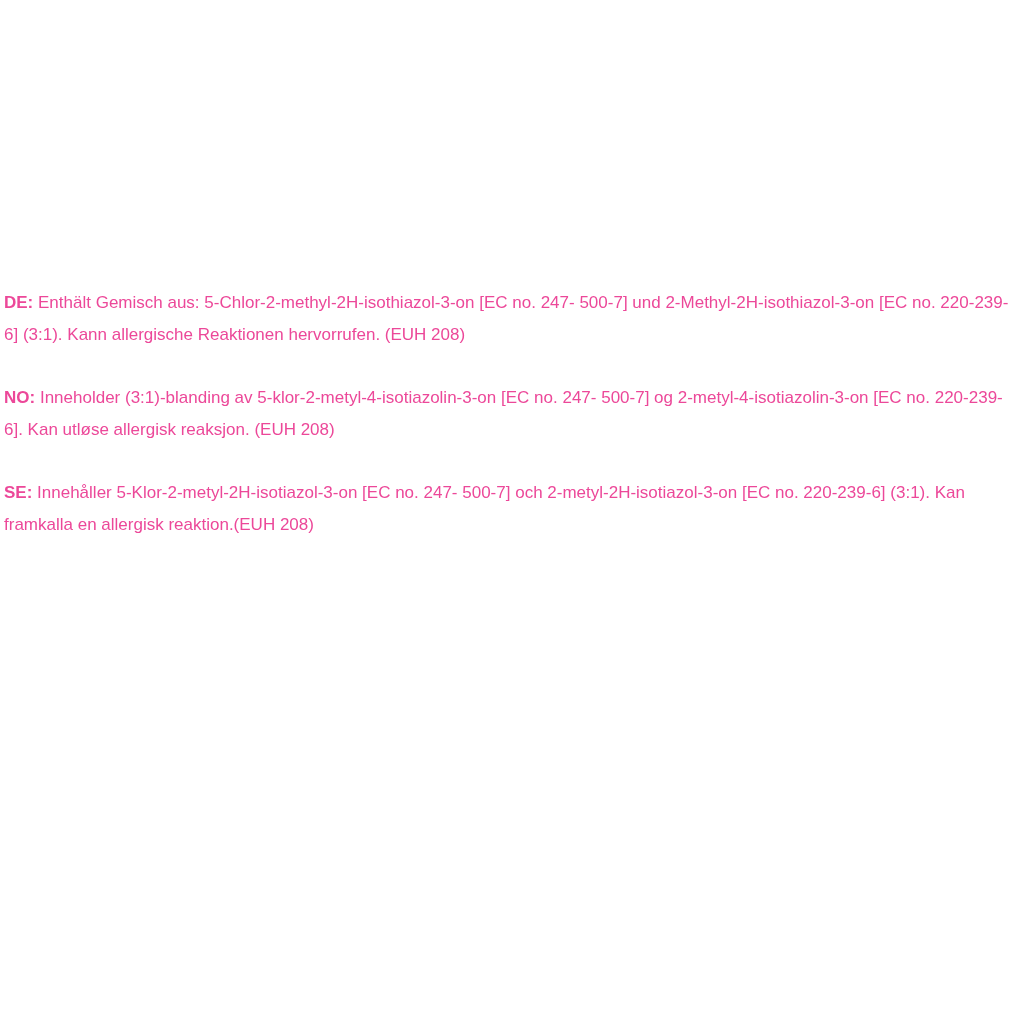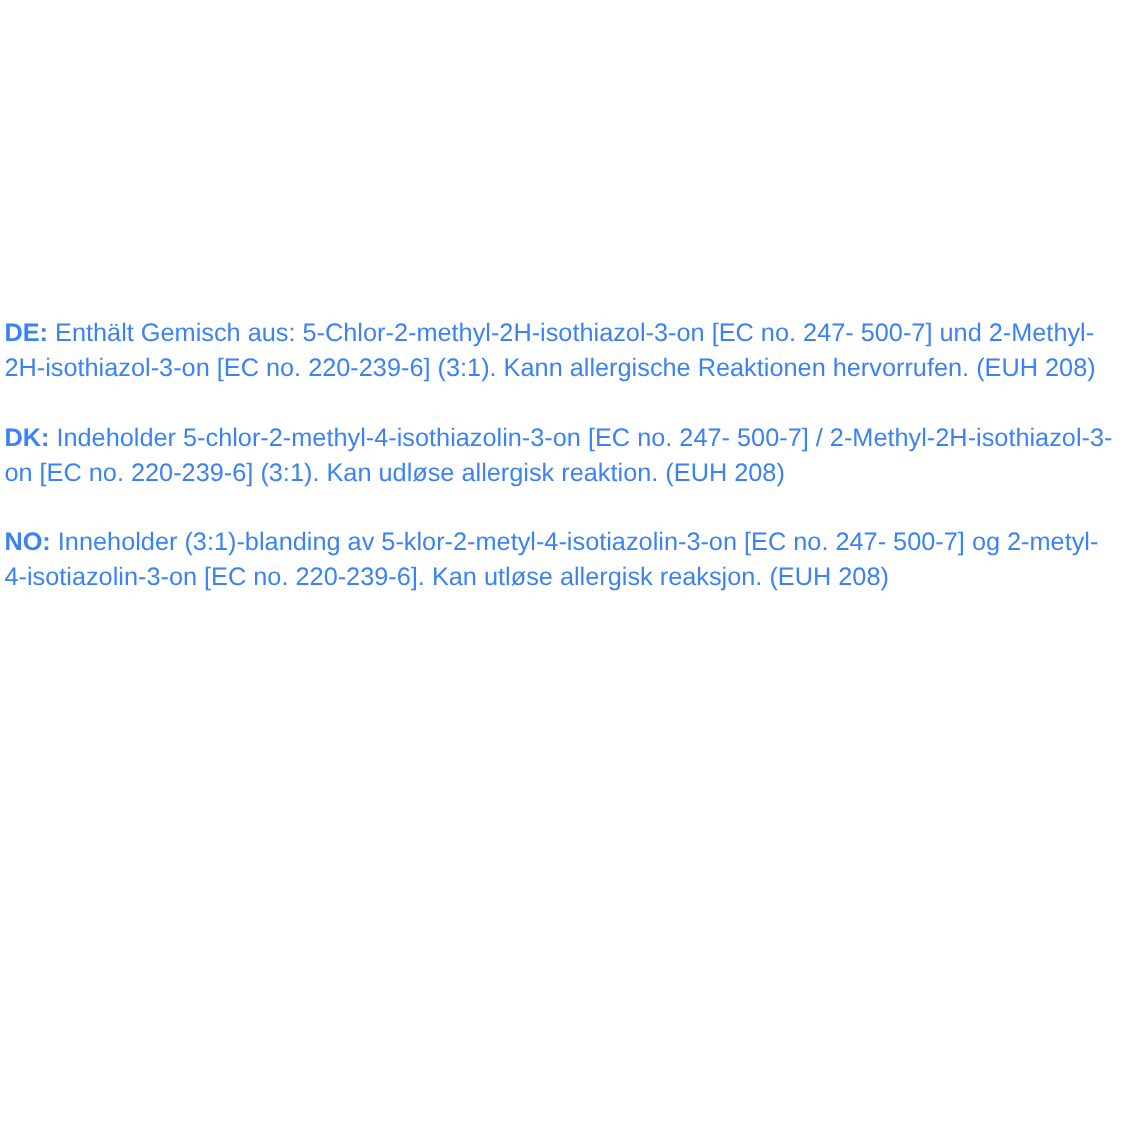--- a/index.html
+++ b/index.html
@@ -9,39 +9,39 @@
   }
   .page {
     position: relative;
     width: 1024px;
     height: 1024px;
     background: #ffffff;
     overflow: hidden;
     box-sizing: border-box;
     padding: 287px 6px 0 4px;
     font-family: "Liberation Sans", "DejaVu Sans", sans-serif;
-    font-size: 23px;
+    font-size: 17px;
     line-height: 31.7px;
-    color: #3b82f6;
+    color: #ec4899;
     -webkit-font-smoothing: antialiased;
   }
   p.statement {
     margin: 0 0 31.7px 0;
     padding: 0;
   }
   p.statement .lang-label {
     font-weight: 700;
   }
 </style>
 </head>
 <body>
 
 <main class="page">
 
   <p class="statement"><span class="lang-label">DE:</span> <span>Enthält Gemisch aus: 5-Chlor-2-methyl-2H-isothiazol-3-on [EC no. 247- 500-7] und 2-Methyl-2H-isothiazol-3-on [EC no. 220-239-6] (3:1). Kann allergische Reaktionen hervorrufen. (EUH 208)</span></p>
 
-  <p class="statement"><span class="lang-label">DK:</span> <span>Indeholder 5-chlor-2-methyl-4-isothiazolin-3-on [EC no. 247- 500-7] / 2-Methyl-2H-isothiazol-3-on [EC no. 220-239-6] (3:1). Kan udløse allergisk reaktion. (EUH 208)</span></p>
 
   <p class="statement"><span class="lang-label">NO:</span> <span>Inneholder (3:1)-blanding av 5-klor-2-metyl-4-isotiazolin-3-on [EC no. 247- 500-7] og 2-metyl-4-isotiazolin-3-on [EC no. 220-239-6]. Kan utløse allergisk reaksjon. (EUH 208)</span></p>
 
+  <p class="statement"><span class="lang-label">SE:</span> <span>Innehåller 5-Klor-2-metyl-2H-isotiazol-3-on [EC no. 247- 500-7] och 2-metyl-2H-isotiazol-3-on [EC no. 220-239-6] (3:1). Kan framkalla en allergisk reaktion.(EUH 208)</span></p>
 
 
 </main>
 
 </body></html>

